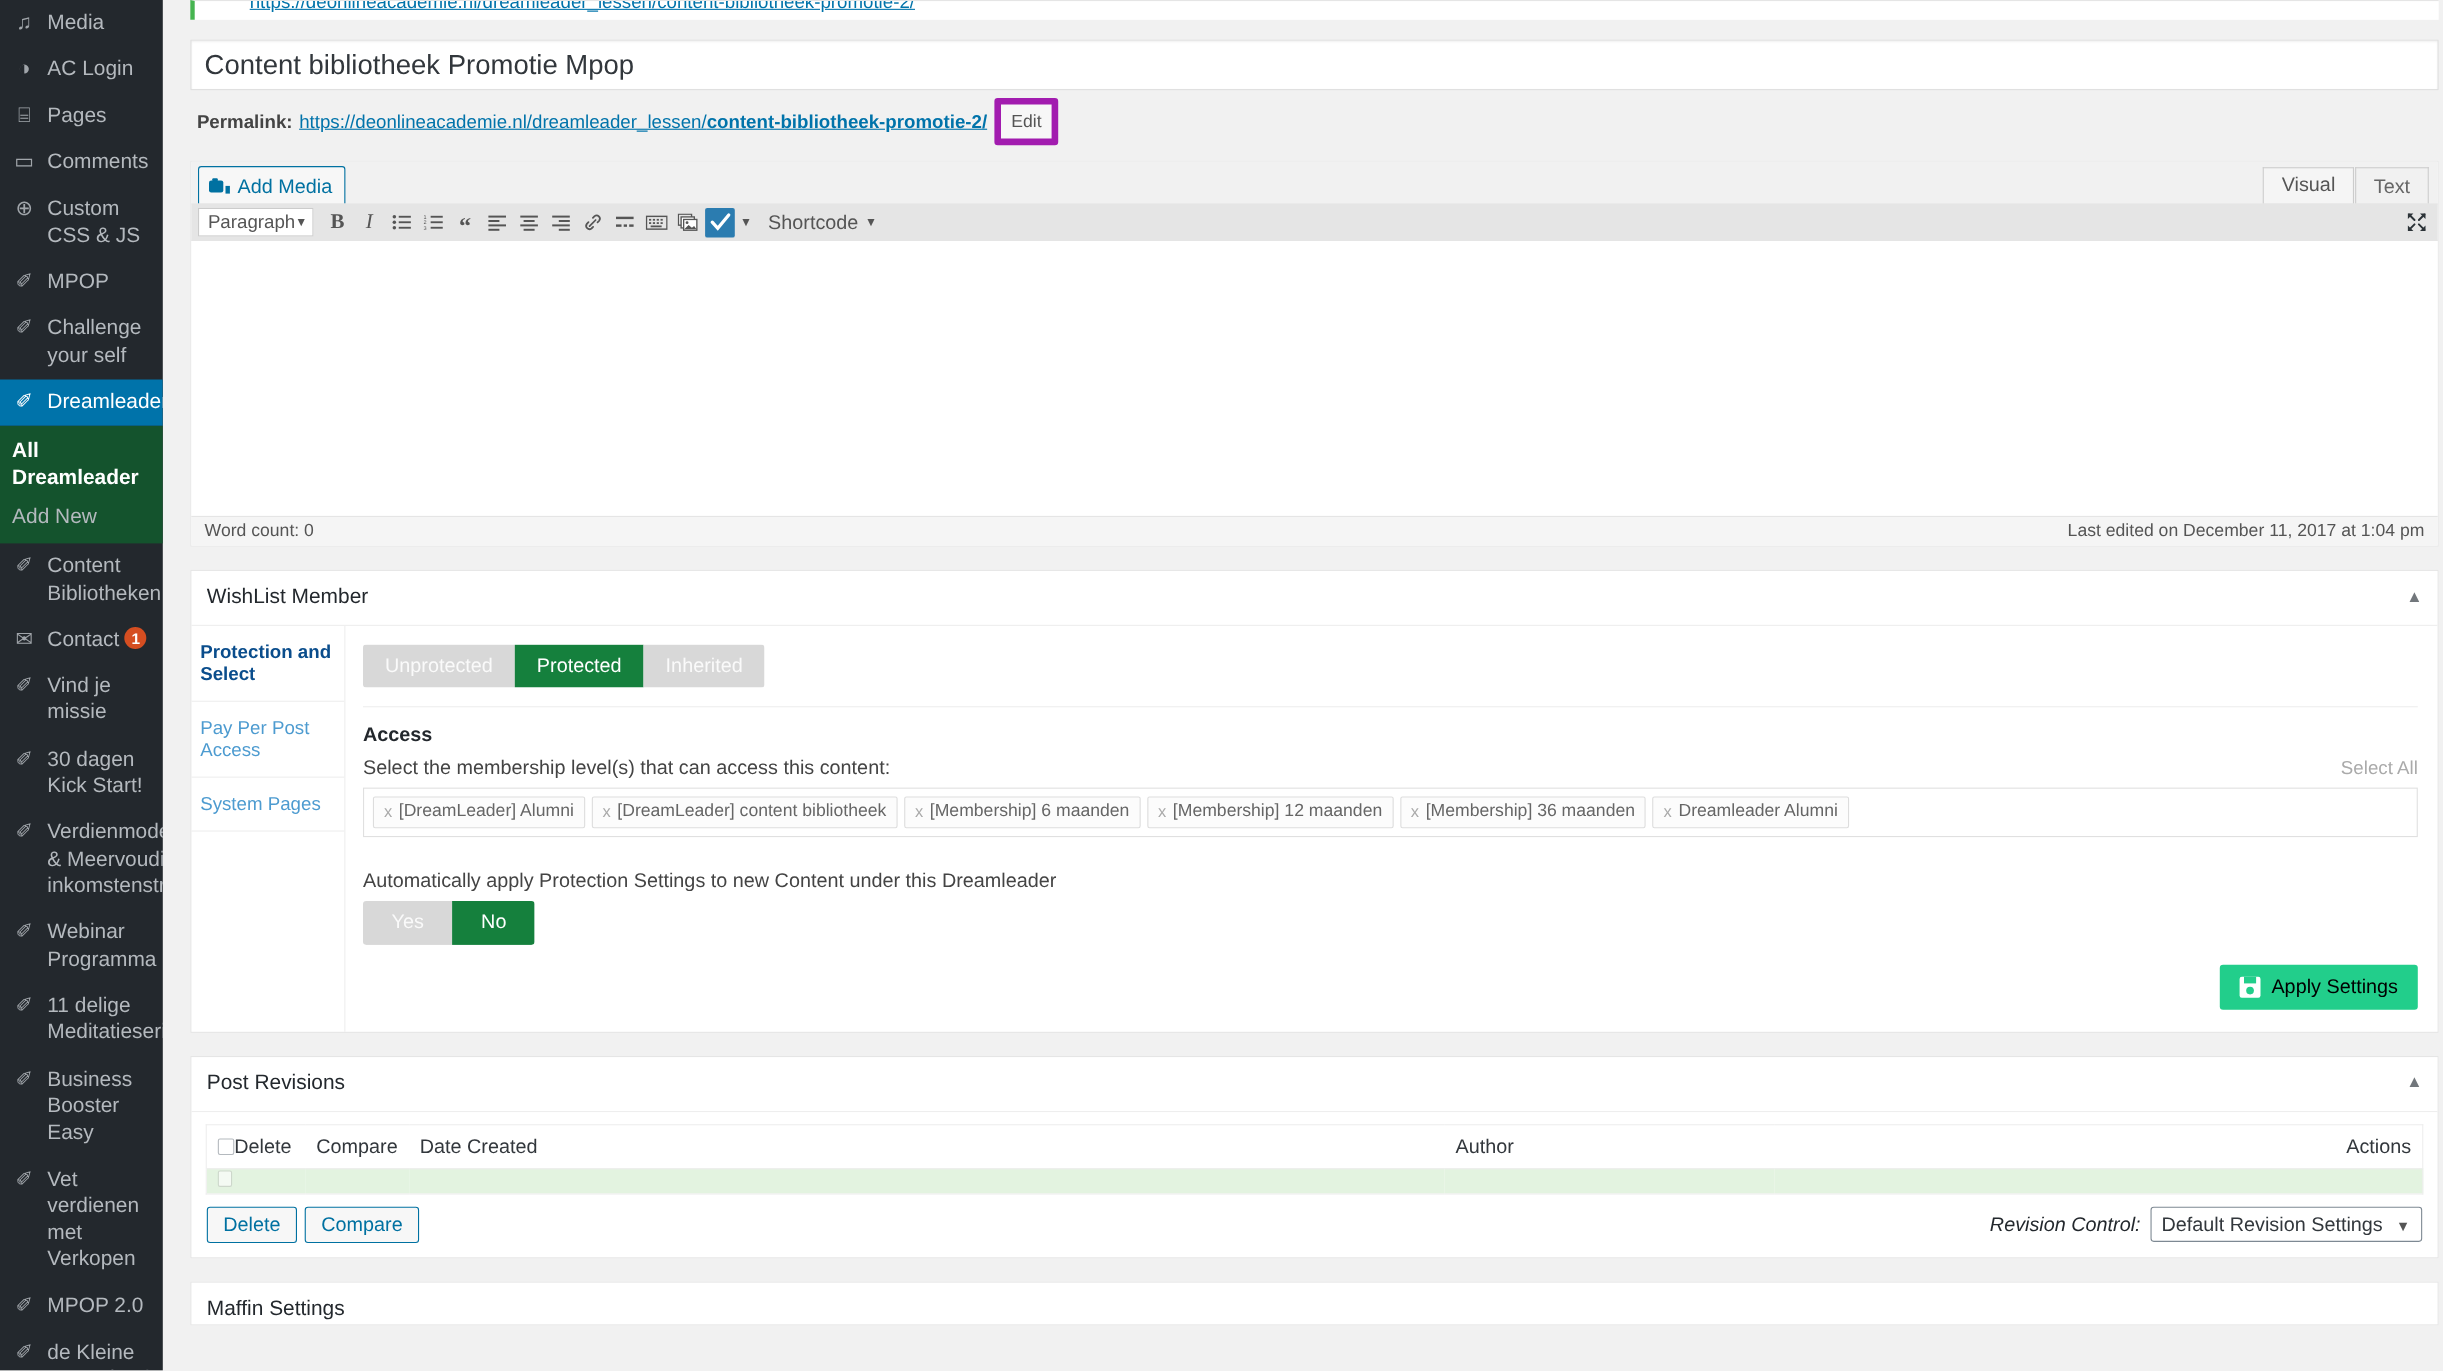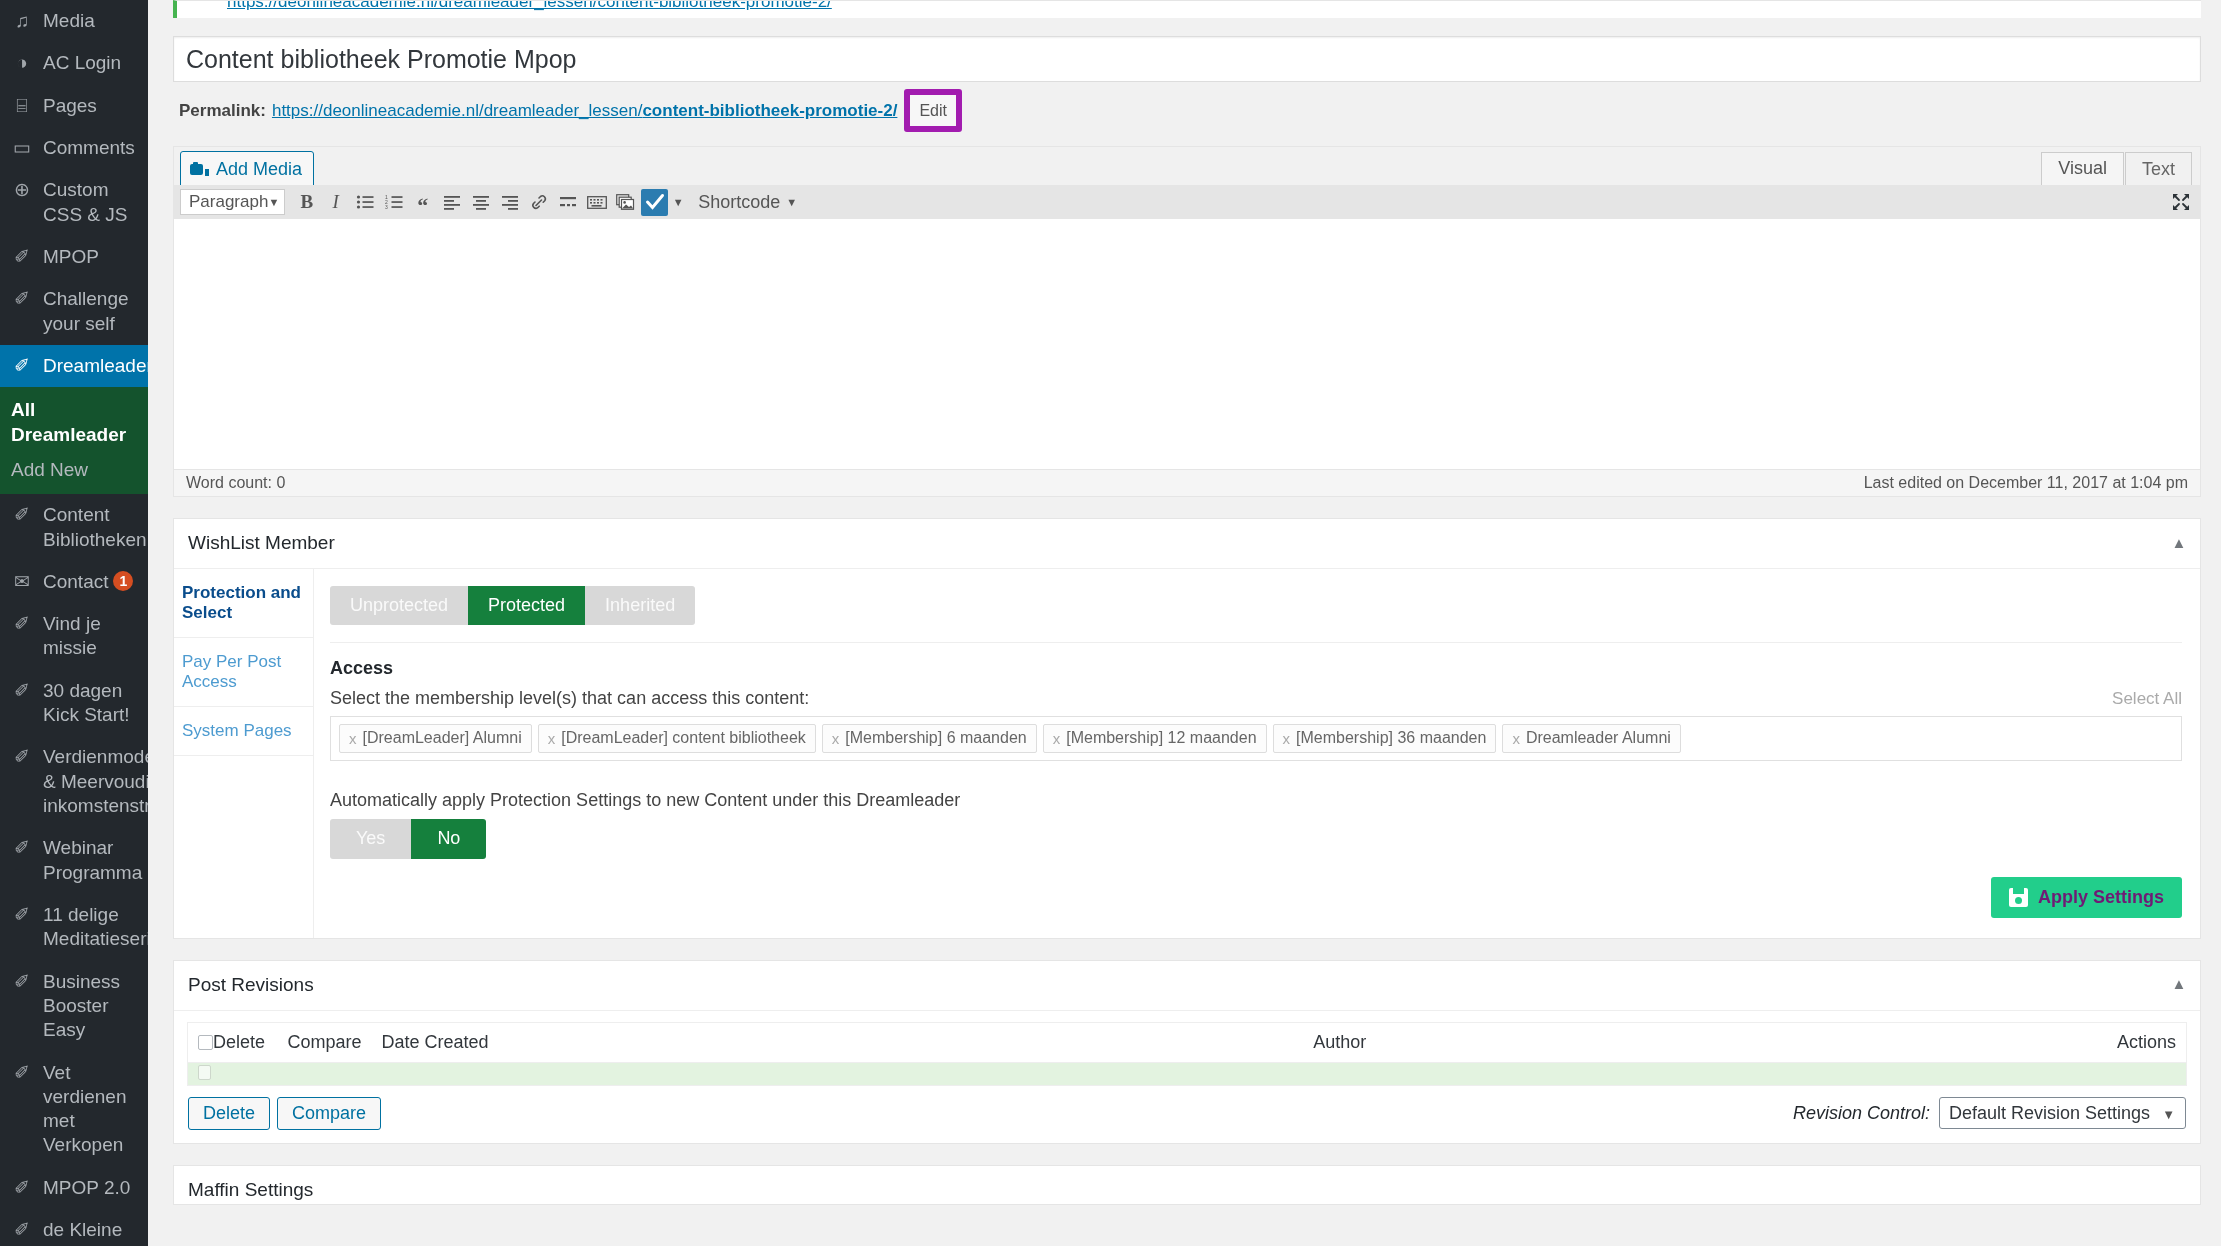--- a/index.html
+++ b/index.html
@@ -49,21 +49,21 @@
   .badge-count {
     display:inline-block; min-width:20px; height:20px;
     border-radius:10px; background:#d54e21; color:#fff;
     font-size:14px; font-weight:bold; line-height:20px;
     text-align:center; padding:0 5px; margin-left:5px;
     vertical-align:2px;
   }
 
   
   #wpbody { position:absolute; left:148px; top:0; right:0; bottom:0; }
-  #wpbody-inner { padding:0 20px 0 25px; }
+  #wpbody-inner { padding:0 4px 0 25px; }
 
   
   .notice-sliver {
     height:18px; margin:0 0 0 0;
     background:#fff; border-left:4px solid #46b450;
     border-top:1px solid #e5e5e5;
     overflow:hidden; position:relative;
   }
   .notice-sliver .nt {
     font-size:17px; color:#0073aa; position:absolute;
@@ -223,24 +223,23 @@
     border:1px solid #ddd; background:#fcfcfc; color:#666;
     font-size:16px; padding:4px 9px 5px; border-radius:2px;
     display:flex; align-items:center; gap:6px; cursor:pointer;
     white-space:nowrap;
   }
   .tag .x { color:#aaa; font-size:15px; }
   .auto-label { font-size:18px; color:#444; margin:29px 0 8px 0; }
   .apply-row { text-align:right; padding:18px 0 20px 0; }
   .btn-apply {
     display:inline-flex; align-items:center; gap:10px;
-    background:#22ce8b; color:#701a75; font-size:18px;
+    background:#22ce8b; color:#000000; font-size:18px;
     border:none; border-radius:3px; padding:10px 18px;
     cursor:pointer;
-    font-weight:bold;
   }
   .save-ico {
     width:19px; height:19px; background:#fff; border-radius:2px;
     position:relative; flex:0 0 19px;
   }
   .save-ico::before {
     content:""; position:absolute; left:4px; top:0; width:11px; height:6px;
     background:#22ce8b;
   }
   .save-ico::after {

